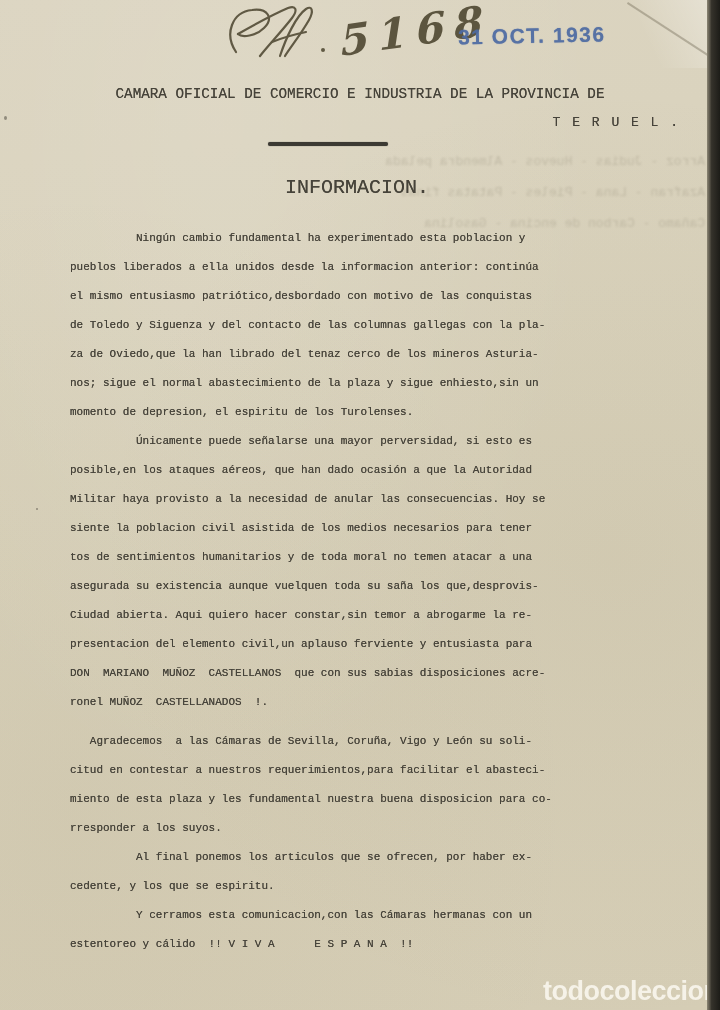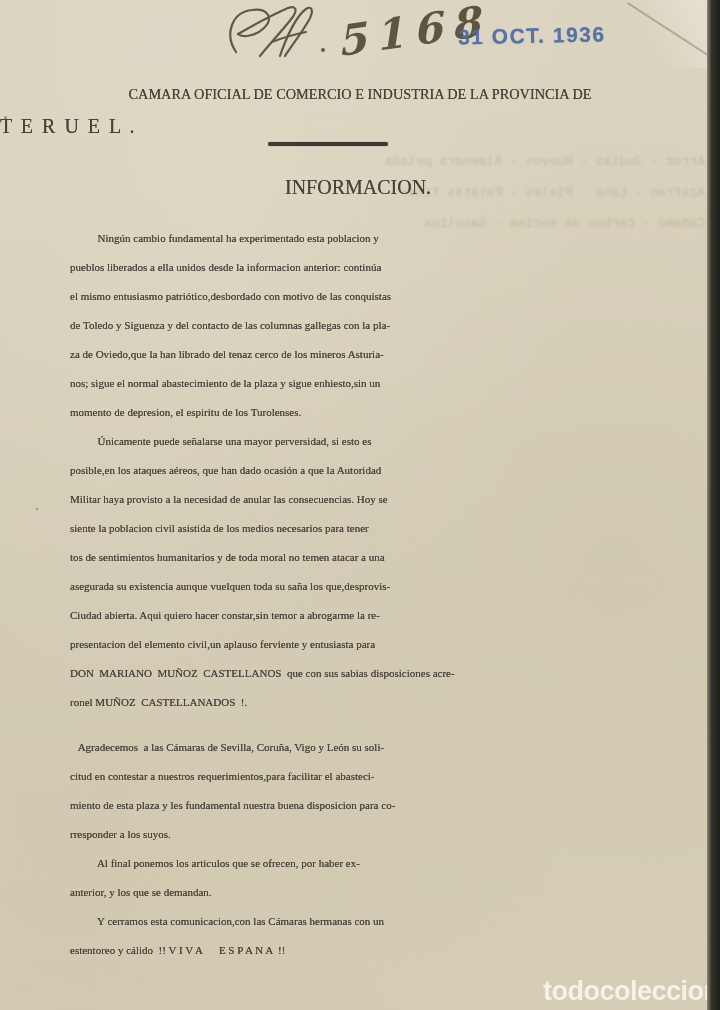--- a/index.html
+++ b/index.html
@@ -24,38 +24,38 @@
   .hand-number{
     font-family:"DejaVu Serif",serif;font-style:italic;font-weight:bold;
     font-size:42px;color:#4b442e;letter-spacing:9px;line-height:1;
     transform:rotate(-8deg) skewX(-6deg);display:inline-block;margin:6px 0 0 6px;opacity:.88;}
 
   .stamp{position:absolute;left:458px;top:24px;
     font-family:"Liberation Sans","DejaVu Sans",sans-serif;font-weight:bold;
     font-size:21px;color:#4e6ba3;letter-spacing:1.5px;transform:rotate(-1.2deg);
     text-shadow:0 0 1px rgba(78,107,163,0.7);opacity:.93;white-space:pre;}
 
-  .typed{color:#46433a;text-shadow:0 0 0.6px rgba(70,66,55,0.85);font-family:Liberation Serif, serif;}
+  .typed{color:#46433a;text-shadow:0 0 0.6px rgba(70,66,55,0.85);}
   .header-line1{position:absolute;left:0;width:720px;top:86px;text-align:center;
     font-size:14.3px;white-space:pre;}
-  .header-line2{position:absolute;left:0;width:680px;top:115px;text-align:left;
-    font-size:20px;letter-spacing:2px;white-space:pre;}
+  .header-line2{position:absolute;left:0;width:680px;top:115px;text-align:right;
+    font-size:13px;letter-spacing:2px;white-space:pre;}
   .title-underline{position:absolute;left:268px;top:142px;width:120px;height:4px;
     background:#3c3a33;border-radius:2px;box-shadow:0 0 1px rgba(60,58,51,.8);}
 
   .bleed{position:absolute;left:330px;top:146px;width:375px;
     transform:scaleX(-1);filter:blur(1.2px);opacity:.30;color:#8b8470;
     font-size:13px;line-height:31px;}
   .bleed .line{white-space:pre;}
 
   .section-heading{position:absolute;left:285px;top:176px;font-size:20px;white-space:pre;}
 
   .doc-body{position:absolute;left:70px;top:224px;width:630px;font-size:11px;line-height:29px;}
   .doc-body .line{white-space:pre;}
-  .doc-body .para:nth-of-type(3){margin-top:16px;}
+  .doc-body .para:nth-of-type(3){margin-top:10px;}
 
   .watermark{position:absolute;left:543px;top:976px;
     font-family:"Liberation Sans","DejaVu Sans",sans-serif;font-weight:bold;
     font-size:27px;letter-spacing:-0.5px;color:rgba(252,250,243,0.82);}
   .speck{position:absolute;border-radius:50%;background:rgba(70,66,55,.5);}
 </style>
 </head>
 <body>
 
 <div class="paper">
@@ -110,21 +110,21 @@
         <div class="line">ronel MUÑOZ  CASTELLANADOS  !.</div>
       </div>
       <div class="para">
         <div class="line">   Agradecemos  a las Cámaras de Sevilla, Coruña, Vigo y León su soli-</div>
         <div class="line">citud en contestar a nuestros requerimientos,para facilitar el abasteci-</div>
         <div class="line">miento de esta plaza y les fundamental nuestra buena disposicion para co-</div>
         <div class="line">rresponder a los suyos.</div>
       </div>
       <div class="para">
         <div class="line">          Al final ponemos los articulos que se ofrecen, por haber ex-</div>
-        <div class="line">anterior, y los que se demandan.</div>
+        <div class="line">cedente, y los que se espiritu.</div>
       </div>
       <div class="para">
         <div class="line">          Y cerramos esta comunicacion,con las Cámaras hermanas con un</div>
         <div class="line">estentoreo y cálido  !! V I V A      E S P A N A  !!</div>
       </div>
     </div>
 
   <div class="watermark">todocoleccion</div>
 
   <div class="corner-fold"></div>

